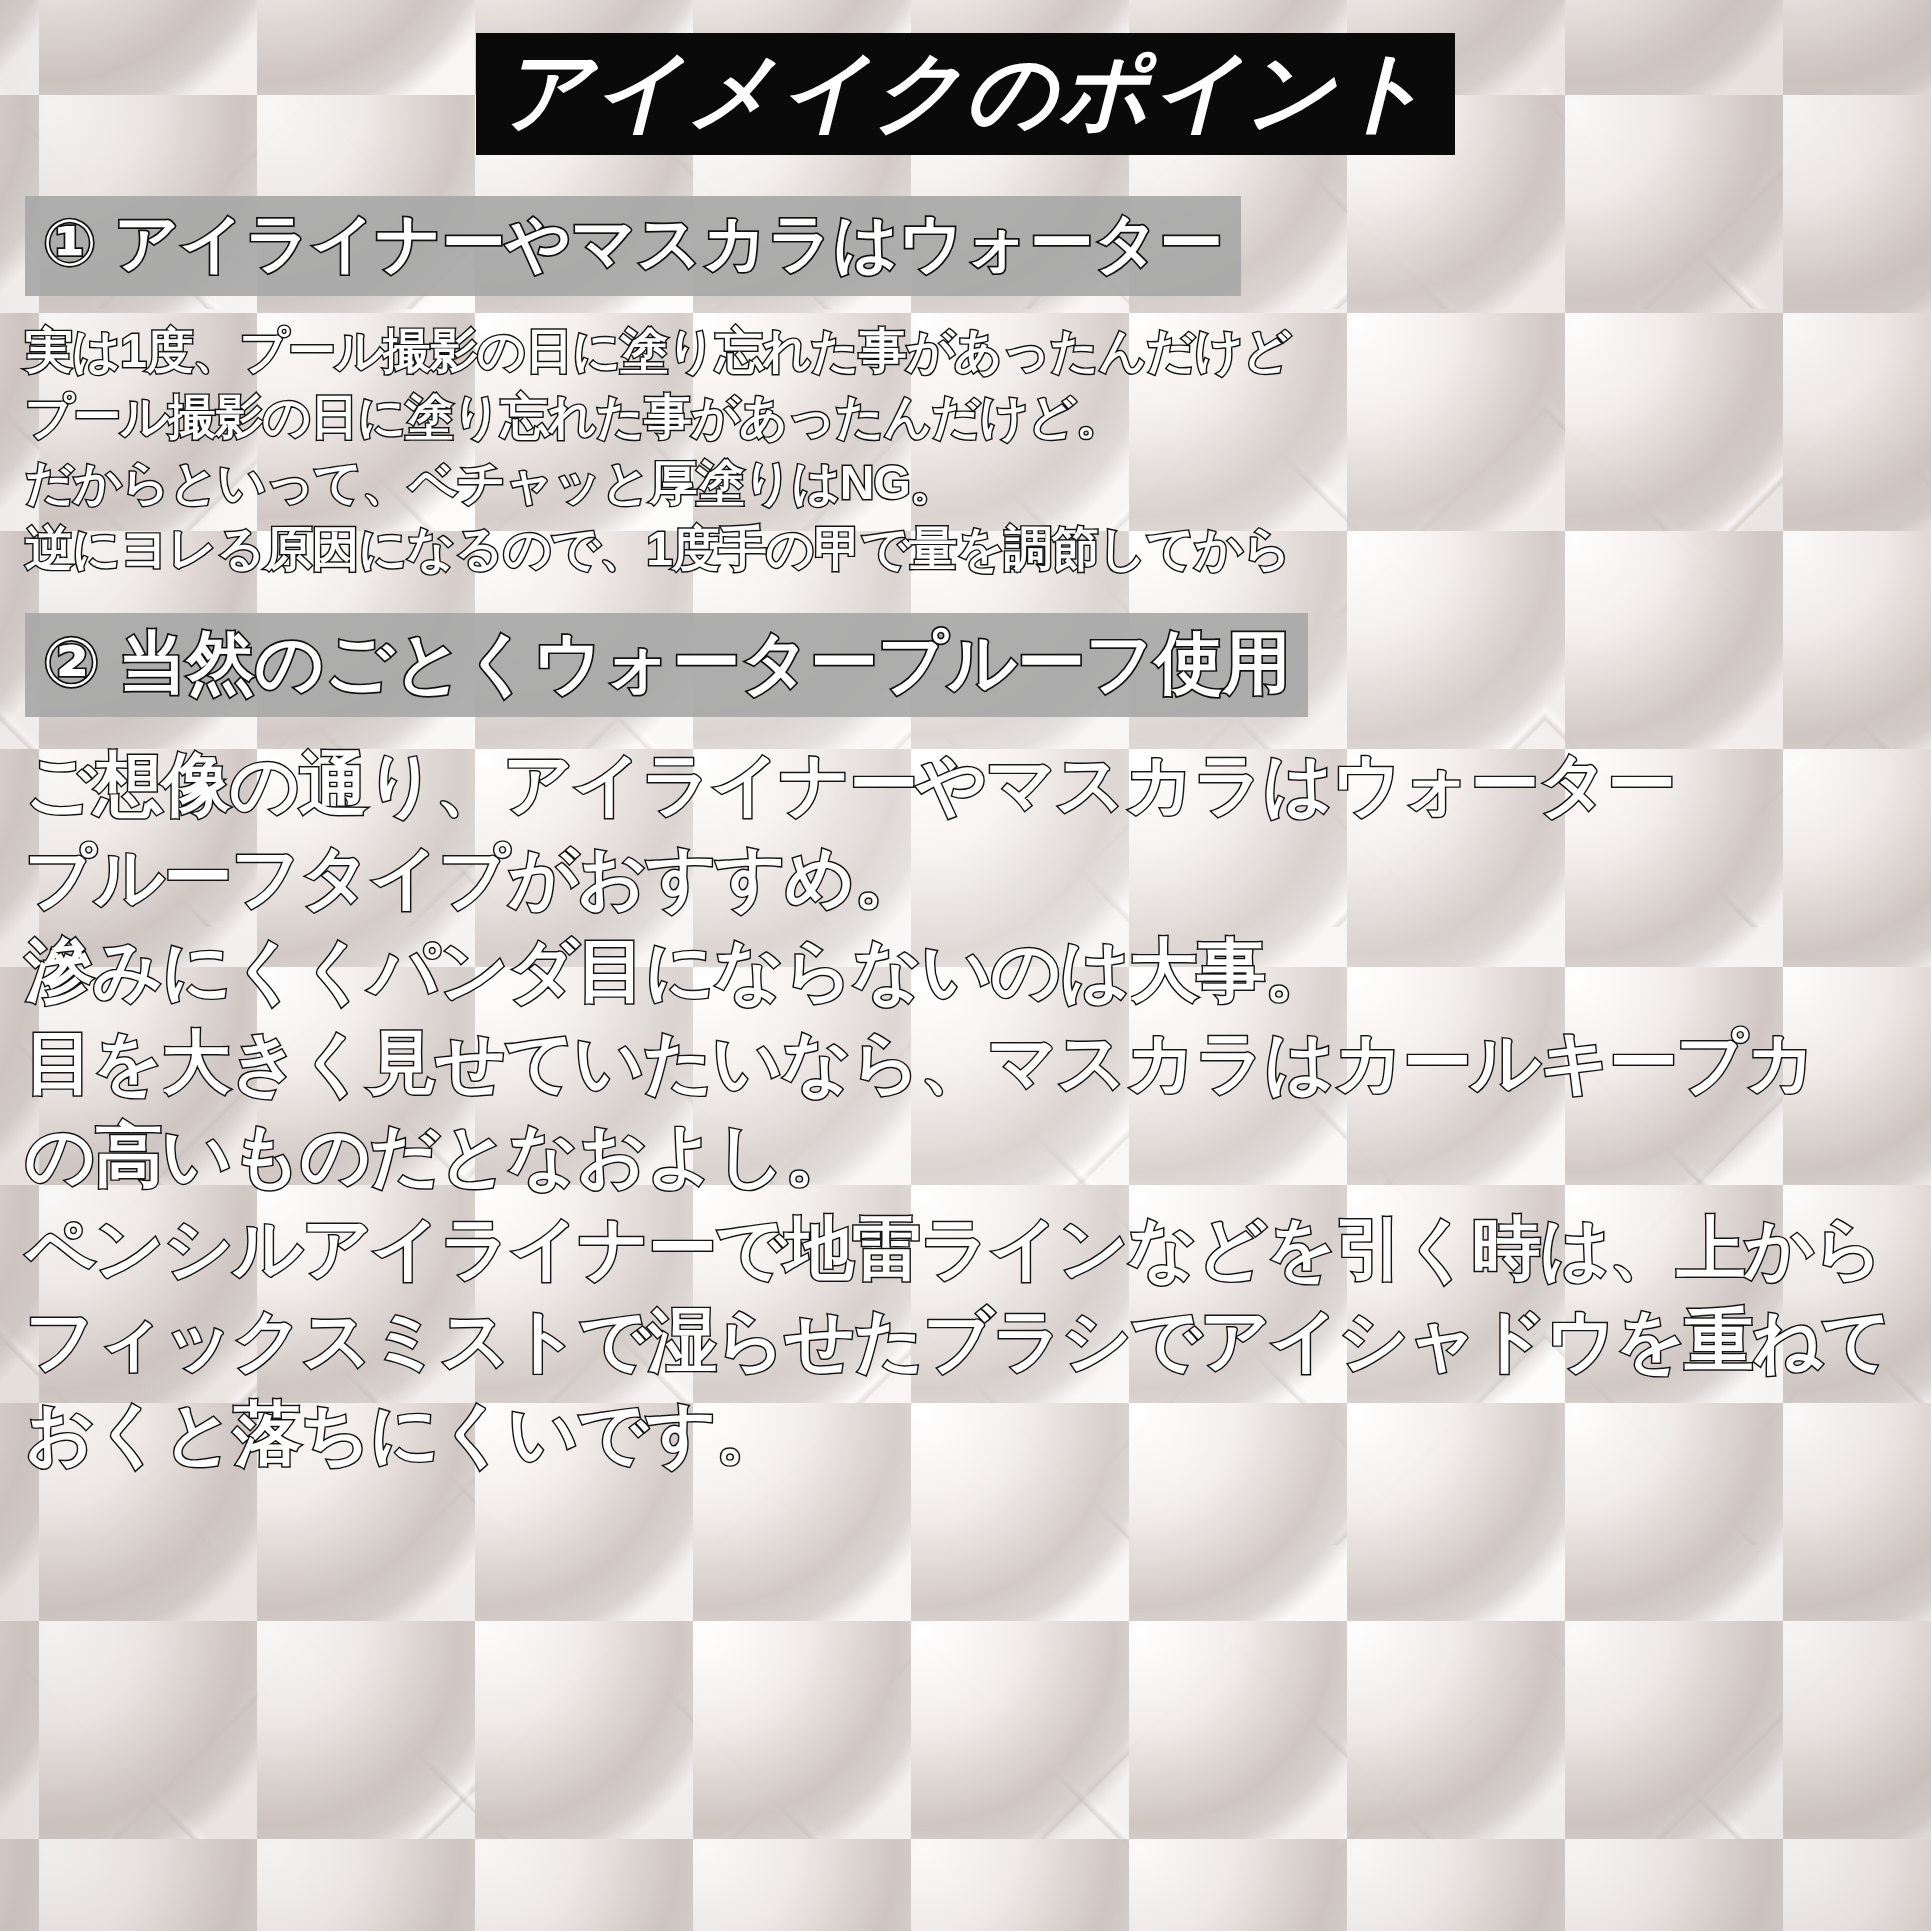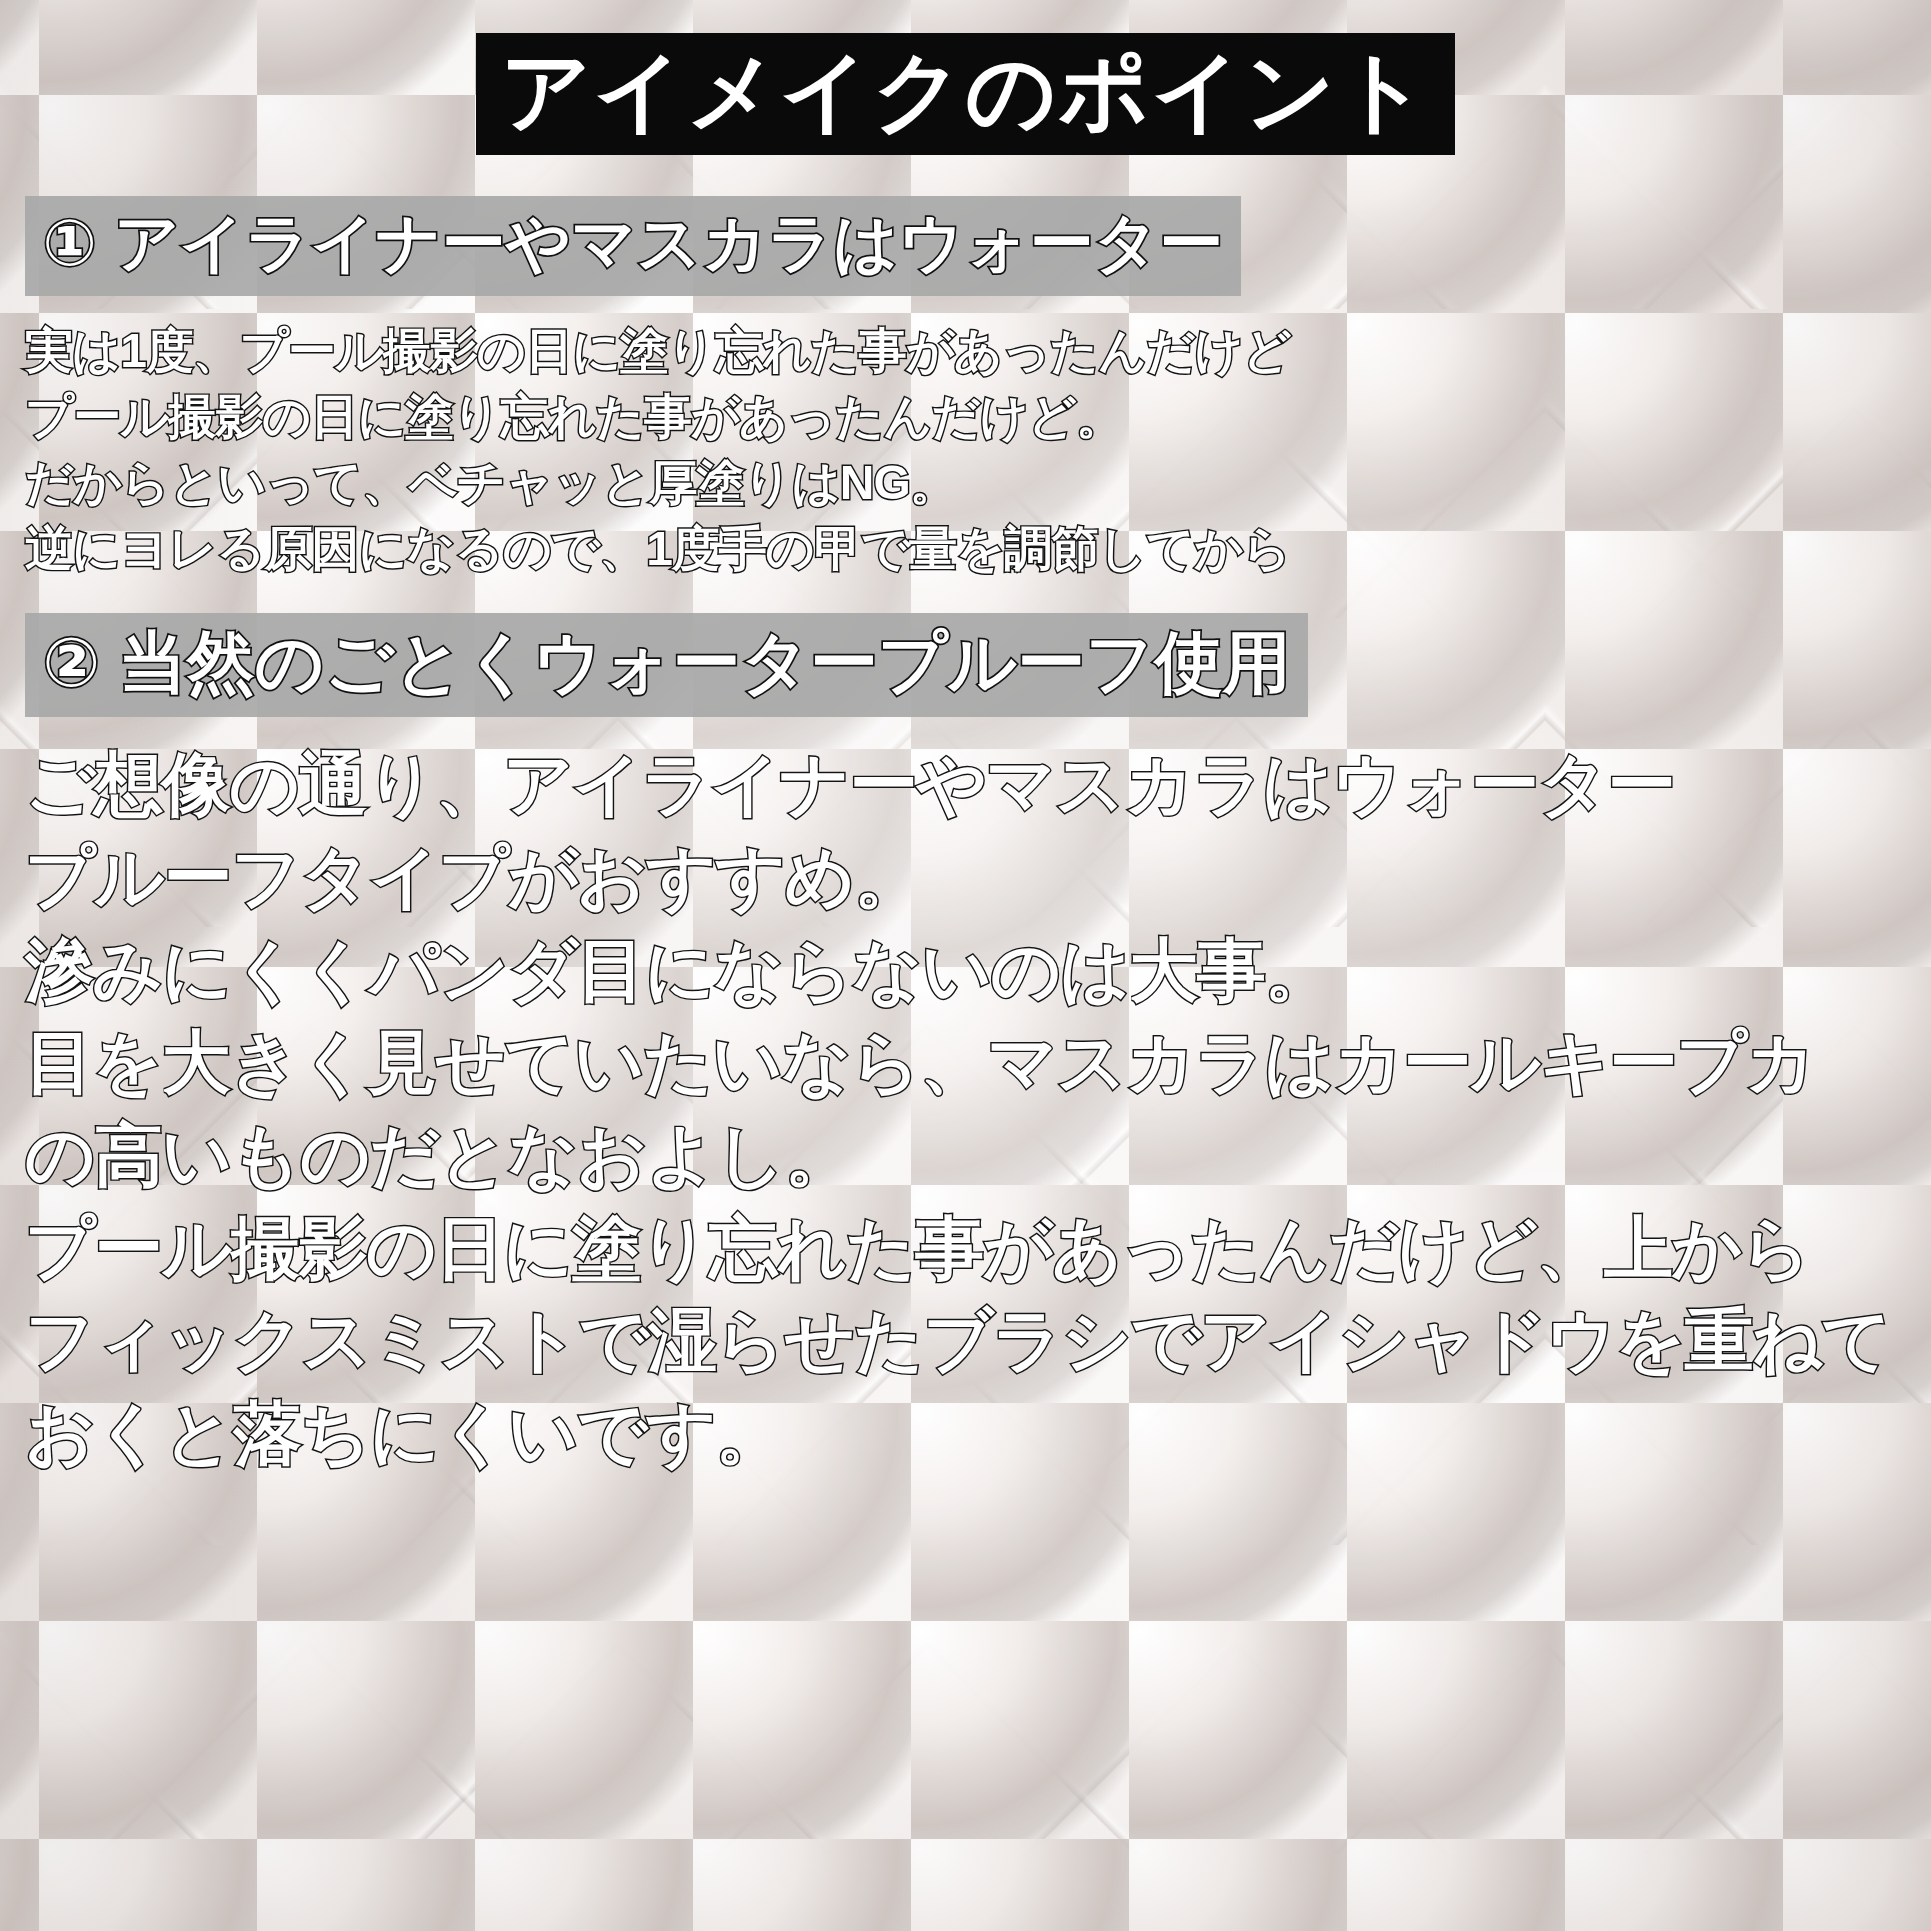--- a/index.html
+++ b/index.html
@@ -67,20 +67,21 @@
     position: relative;
     z-index: 3;
     padding: 33px 25px 0 25px;
     box-sizing: border-box;
   }
 
   
   .title-wrap {
     text-align: center;
     margin-bottom: 41px;
+    font-style: italic;
   }
   .title {
     display: inline-block;
     background: #0a0a0a;
     color: #ffffff;
     font-size: 89px;
     line-height: 1.18;
     font-weight: 700;
     letter-spacing: 1.9px;
     padding: 5.8px 25px 11.6px 25px;
@@ -147,21 +148,21 @@
     <div class="section sec2">
       <div class="heading-row">
         <span class="heading">② 当然のごとくウォータープルーフ使用</span>
       </div>
       <div class="body-block">
         <p class="line">ご想像の通り、アイライナーやマスカラはウォーター</p>
         <p class="line">プルーフタイプがおすすめ。</p>
         <p class="line">滲みにくくパンダ目にならないのは大事。</p>
         <p class="line">目を大きく見せていたいなら、マスカラはカールキープカ</p>
         <p class="line">の高いものだとなおよし。</p>
-        <p class="line">プール撮影の日に塗り忘れた事があったんだけど、上から</p>
+        <p class="line">ペンシルアイライナーで地雷ラインなどを引く時は、上から</p>
         <p class="line">フィックスミストで湿らせたブラシでアイシャドウを重ねて</p>
         <p class="line">おくと落ちにくいです。</p>
       </div>
     </div>
 
   </div>
 </div>
 
 
 </body></html>

